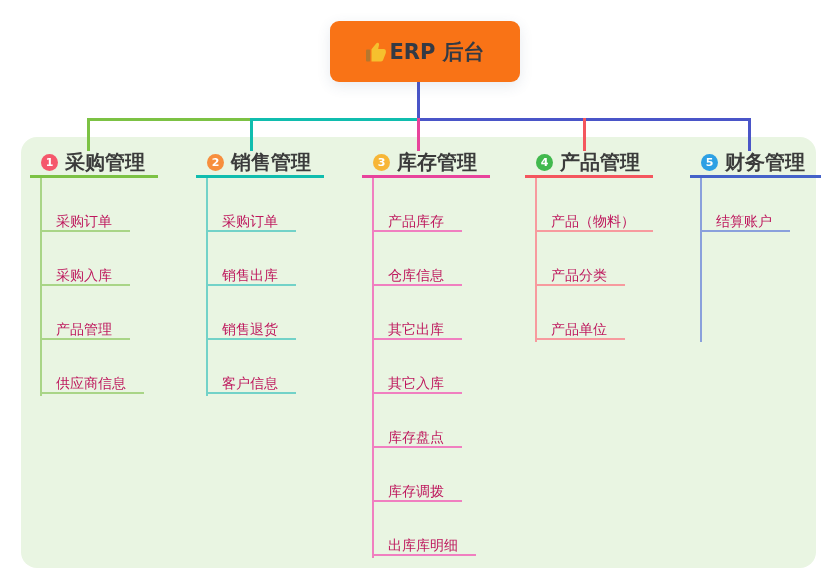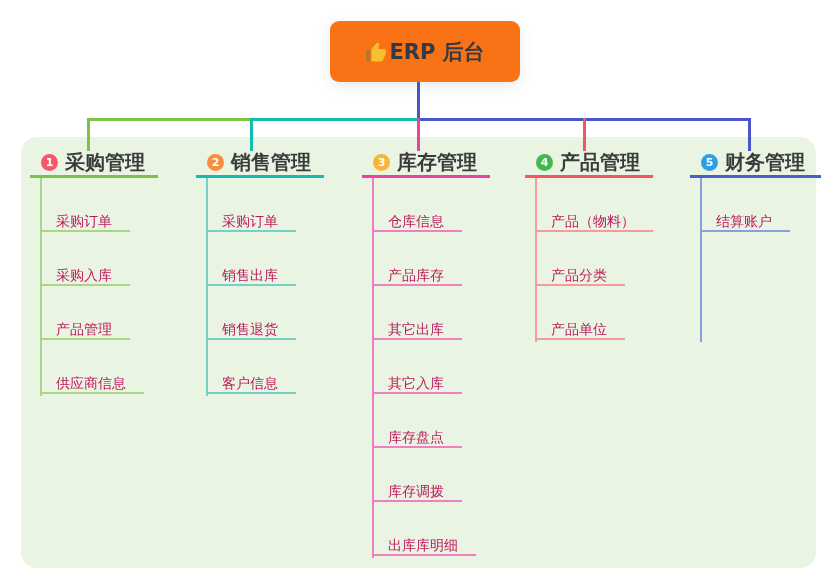--- a/index.html
+++ b/index.html
@@ -109,22 +109,22 @@
     <div class="child">销售退货</div>
     <div class="child">客户信息</div>
   </div>
 
   <div class="branch b3">
     <div class="branch-title">
       <span class="badge">3</span>
       <span class="branch-label">库存管理</span>
     </div>
     <div class="spine"></div>
+    <div class="child">产品库存</div>
     <div class="child">仓库信息</div>
-    <div class="child">产品库存</div>
     <div class="child">其它出库</div>
     <div class="child">其它入库</div>
     <div class="child">库存盘点</div>
     <div class="child">库存调拨</div>
     <div class="child">出库库明细</div>
   </div>
 
   <div class="branch b4">
     <div class="branch-title">
       <span class="badge">4</span>

